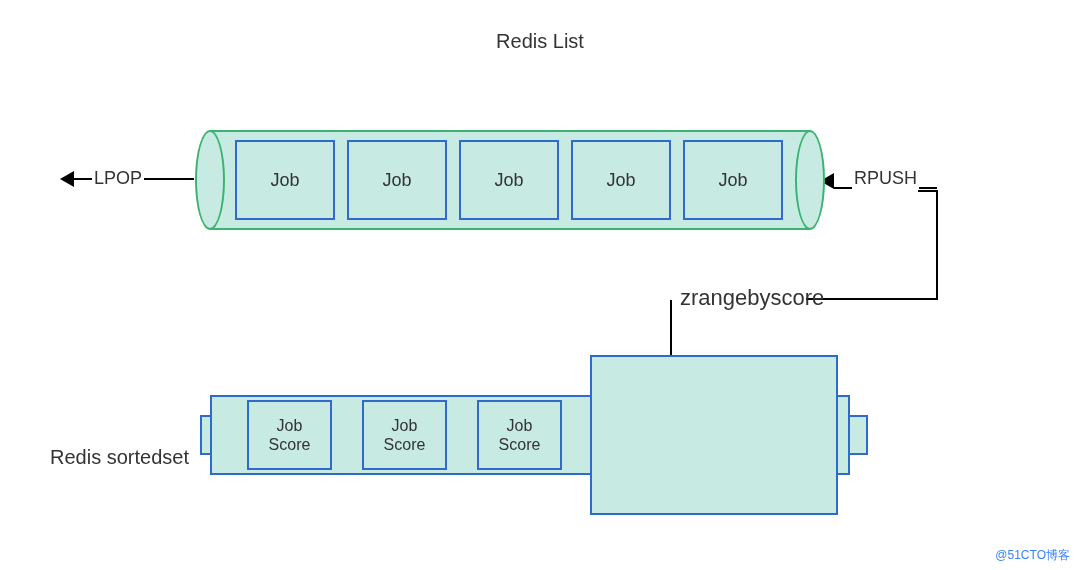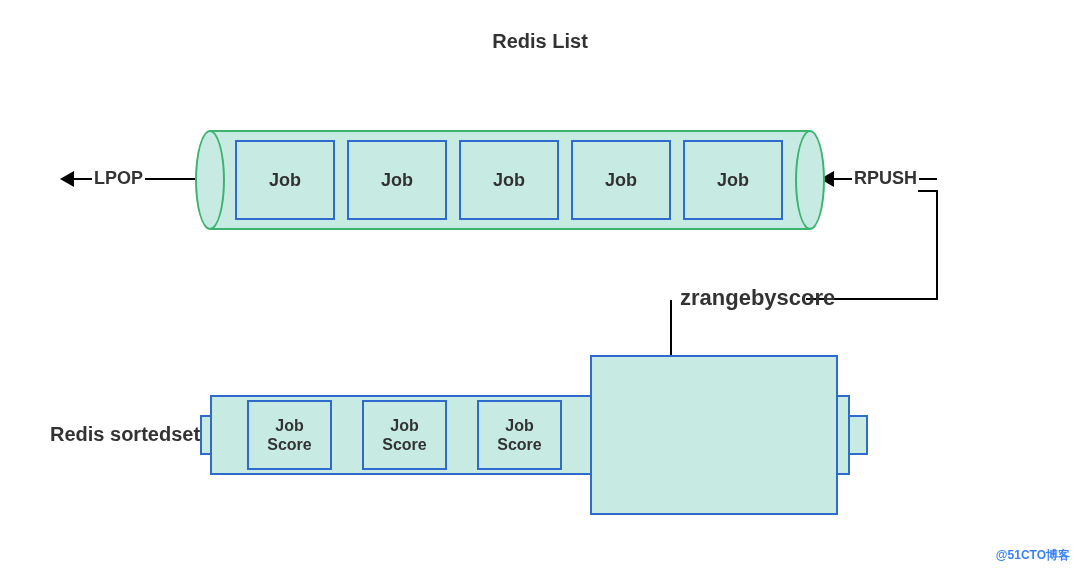--- a/index.html
+++ b/index.html
@@ -1,15 +1,15 @@
 <!DOCTYPE html>
 <html><head>
   <meta charset="utf-8">
   <style>
-    * { box-sizing: border-box; margin: 0; padding: 0; font-weight: bold; }
+    * { box-sizing: border-box; margin: 0; padding: 0; }
     body {
       width: 1080px;
       height: 570px;
       font-family: "Segoe UI", Arial, sans-serif;
       background: #ffffff;
       position: relative;
       color: #333;
     }
     .title {
       position: absolute;
@@ -93,21 +93,21 @@
       border-right: 14px solid #000;
     }
     .hline { height: 2px; background: #000; }
     .label-text { font-size: 18px; padding: 0 2px; }
     
     .rpush {
       position: absolute;
       top: 168px;
       left: 820px;
       display: flex;
-      align-items: center;
+      align-items: flex-end;
     }
     .arrow-left-head2 {
       width: 0;
       height: 0;
       border-top: 8px solid transparent;
       border-bottom: 8px solid transparent;
       border-right: 14px solid #000;
     }
     
     .zrange-label {
@@ -144,21 +144,21 @@
       position: absolute;
       top: 300px;
       left: 670px;
       width: 2px;
       height: 55px;
       background: #000;
     }
     
     .sortedset-label {
       position: absolute;
-      top: 423px;
+      top: 446px;
       left: 50px;
       font-size: 20px;
       text-align: center;
     }
     .sortedset-container {
       position: absolute;
       top: 395px;
       left: 210px;
       width: 640px;
       height: 80px;

